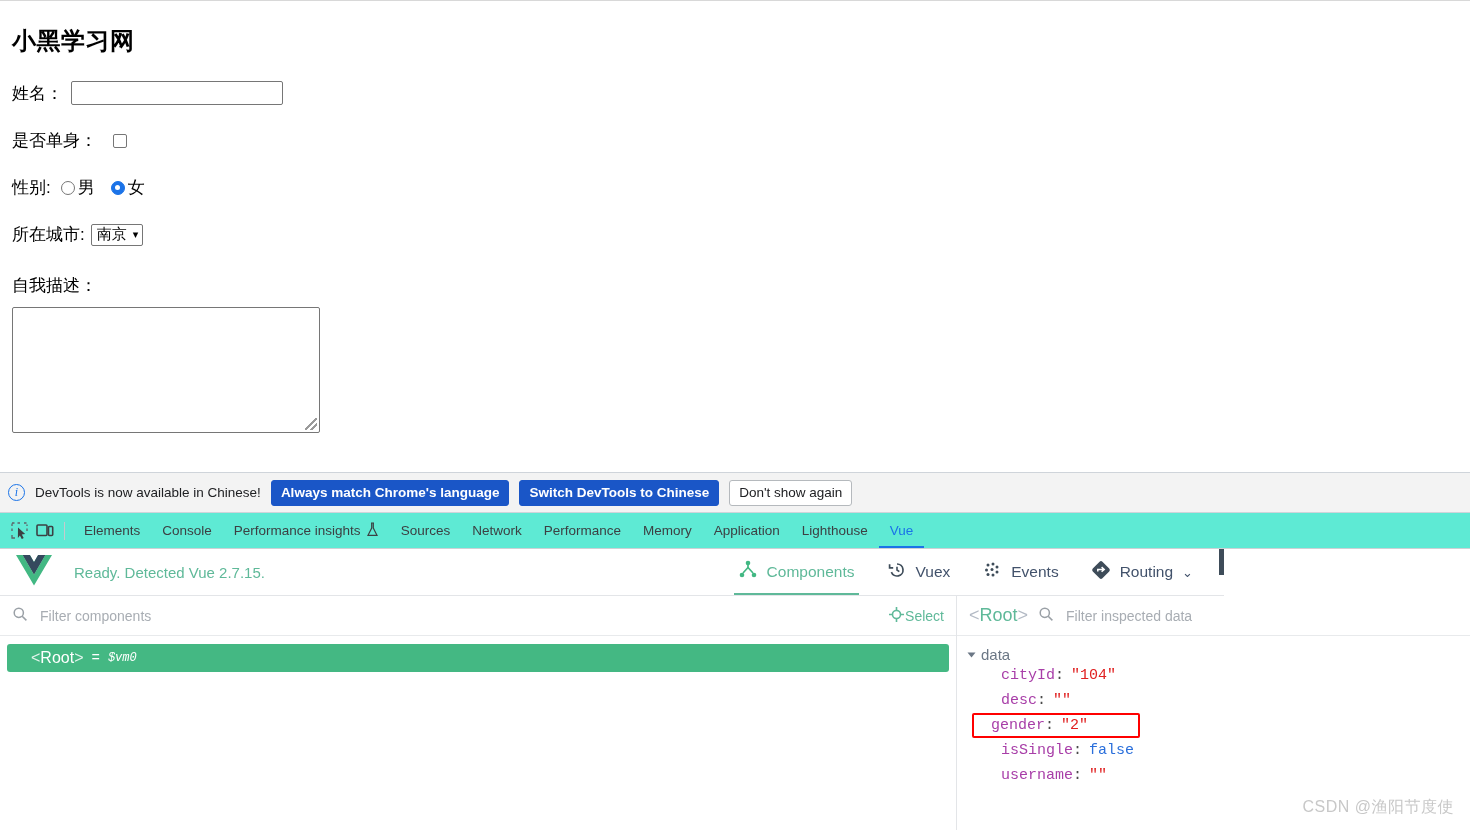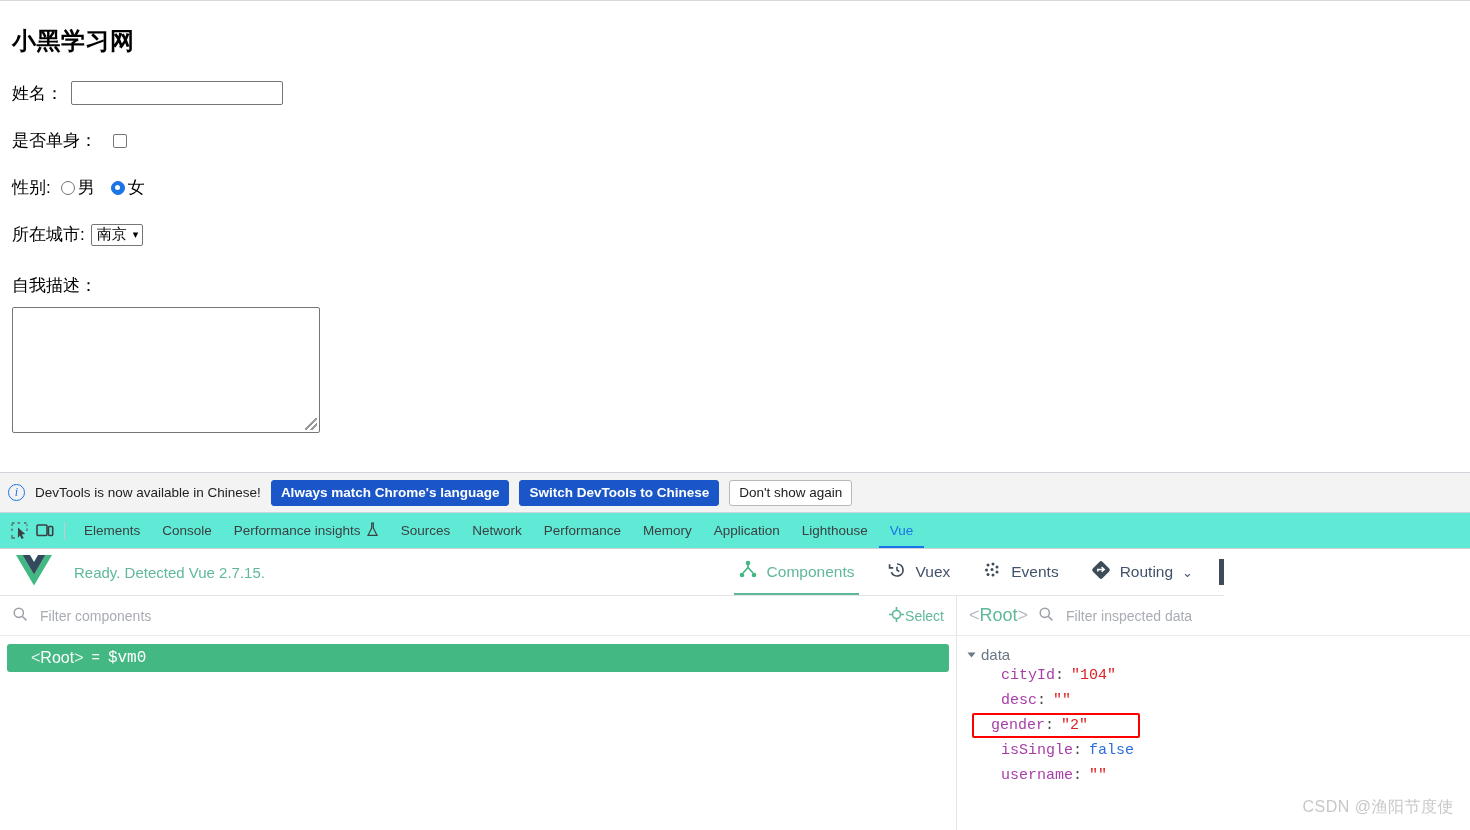--- a/index.html
+++ b/index.html
@@ -102,21 +102,21 @@
   }
   .dtab.active { color: #1a73e8; box-shadow: inset 0 -2px 0 #1a73e8; }
 
   
   #vue-header {
     position: absolute; left: 0; top: 549px; width: 1224px; height: 47px;
     background: #fff; border-bottom: 1px solid #e3e5e8;
     display: flex; align-items: center; padding: 0 0 0 16px;
   }
   #vue-status { font-size: 15px; color: #5fb999; margin-left: 22px; }
-  #vue-nav { margin-left: auto; display: flex; align-items: center; height: 100%; }
+  #vue-nav { margin-left: auto; display: flex; height: 100%; }
   .vnav {
     display: flex; align-items: center; gap: 9px; height: 100%;
     padding: 0 16px; font-size: 15.5px; color: #42526b; position: relative;
   }
   .vnav.active { color: #5fb999; }
   .vnav.active::after {
     content: ""; position: absolute; left: 12px; right: 12px; bottom: 0;
     height: 2px; background: #5fb999;
   }
   .vnav-chevron { font-size: 13px; color: #42526b; }
@@ -144,21 +144,21 @@
   #root-tag .brk { color: #b3bac5; }
   #root-tag .nm { color: #5fb999; }
 
   #component-row {
     margin: 8px 7px 0 7px; height: 28px; background: #44b883; border-radius: 3px;
     display: flex; align-items: center; padding-left: 24px; gap: 8px; color: #fff;
   }
   #component-row .ctag { font-size: 16px; }
   #component-row .ctag .brk { opacity: .85; }
   #component-row .ceq { font-size: 14px; font-family: "Liberation Mono", monospace; }
-  #component-row .cvm { font-size: 16px; font-family: "Liberation Mono", monospace; }
+  #component-row .cvm { font-size: 12px; font-style: italic; font-family: "Liberation Mono", monospace; }
 
   
   #data-tree { padding: 10px 0 0 12px; font-family: "Liberation Mono", monospace; font-size: 15px; }
   .tree-root { display: flex; align-items: center; gap: 7px; color: #6b7785; font-family: "Liberation Sans", sans-serif; font-size: 15px; }
   .tri { width: 0; height: 0; border-left: 5px solid #6b7785; border-top: 4px solid transparent; border-bottom: 4px solid transparent; transform: rotate(90deg); }
   .kv { padding-left: 32px; line-height: 25px; display: flex; align-items: flex-end; }
   .kv .k { color: #a83ea8; }
   .kv .colon { color: #4a4a4a; }
   .kv .v-str { color: #e02020; margin-left: 7px; }
   .kv .v-bool { color: #2a6fdb; margin-left: 7px; }

